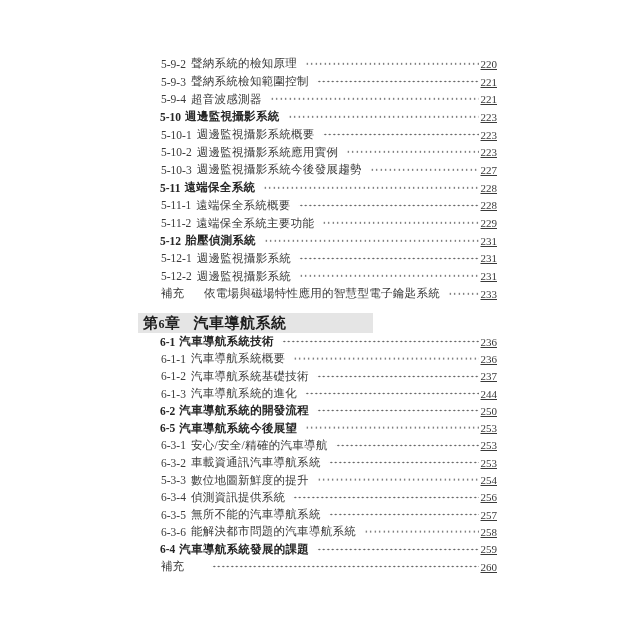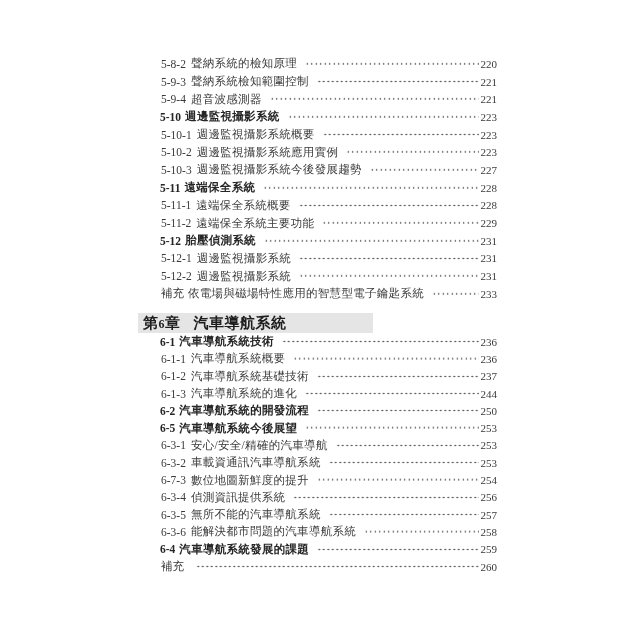--- a/index.html
+++ b/index.html
@@ -34,36 +34,37 @@
   #toc-a .row { height: 17.7px; }
   #toc-b .row { height: 17.3px; justify-content: space-between; }
   .row.main {
     font-weight: bold;
     color: #262626;
     padding-left: 12px;
   }
   .row.sub, .row.supp { padding-left: 21px; }
   .row .num { margin-right: 5px; }
   .row.main .num { margin-right: 4px; margin-left: 8px; }
-  .row.supp .num { margin-right: 4px; }
+  .row.supp .num { margin-right: 20px; }
   .row .title { letter-spacing: 0.3px; }
   .row .dots {
     flex: 1 1 auto;
     min-width: 8px;
     align-self: stretch;
     margin: 0 2px 0 7px;
     background-image: radial-gradient(circle, #555555 0.8px, rgba(0,0,0,0) 1.05px);
     background-size: 4.5px 100%;
     background-repeat: repeat-x;
     background-position: 1px 52%;
   }
   .row .pg {
     font-weight: normal;
     color: #3a3a3a;
     font-size: 11px;
+    text-decoration: underline;
   }
   .chapter-bar {
     position: absolute;
     left: 138px;
     top: 313px;
     width: 235px;
     height: 20px;
     background: #e5e5e5;
     display: flex;
     align-items: center;
@@ -77,21 +78,21 @@
   .chapter-bar .ch-num { font-size: 12px; }
   .chapter-bar .ch-title { letter-spacing: 0.5px; }
 </style>
 </head>
 <body>
 
 <div class="page">
 
   <div class="toc" id="toc-a">
       <div class="row sub">
-        <span class="num">5-8-2</span>
+        <span class="num">5-9-2</span>
         <span class="title">聲納系統的檢知原理</span>
         <span class="dots"></span>
         <span class="pg">220</span>
       </div>
       <div class="row sub">
         <span class="num">5-9-3</span>
         <span class="title">聲納系統檢知範圍控制</span>
         <span class="dots"></span>
         <span class="pg">221</span>
       </div>
@@ -217,21 +218,21 @@
         <span class="dots"></span>
         <span class="pg">253</span>
       </div>
       <div class="row sub">
         <span class="num">6-3-2</span>
         <span class="title">車載資通訊汽車導航系統</span>
         <span class="dots"></span>
         <span class="pg">253</span>
       </div>
       <div class="row sub">
-        <span class="num">6-7-3</span>
+        <span class="num">5-3-3</span>
         <span class="title">數位地圖新鮮度的提升</span>
         <span class="dots"></span>
         <span class="pg">254</span>
       </div>
       <div class="row sub">
         <span class="num">6-3-4</span>
         <span class="title">偵測資訊提供系統</span>
         <span class="dots"></span>
         <span class="pg">256</span>
       </div>

